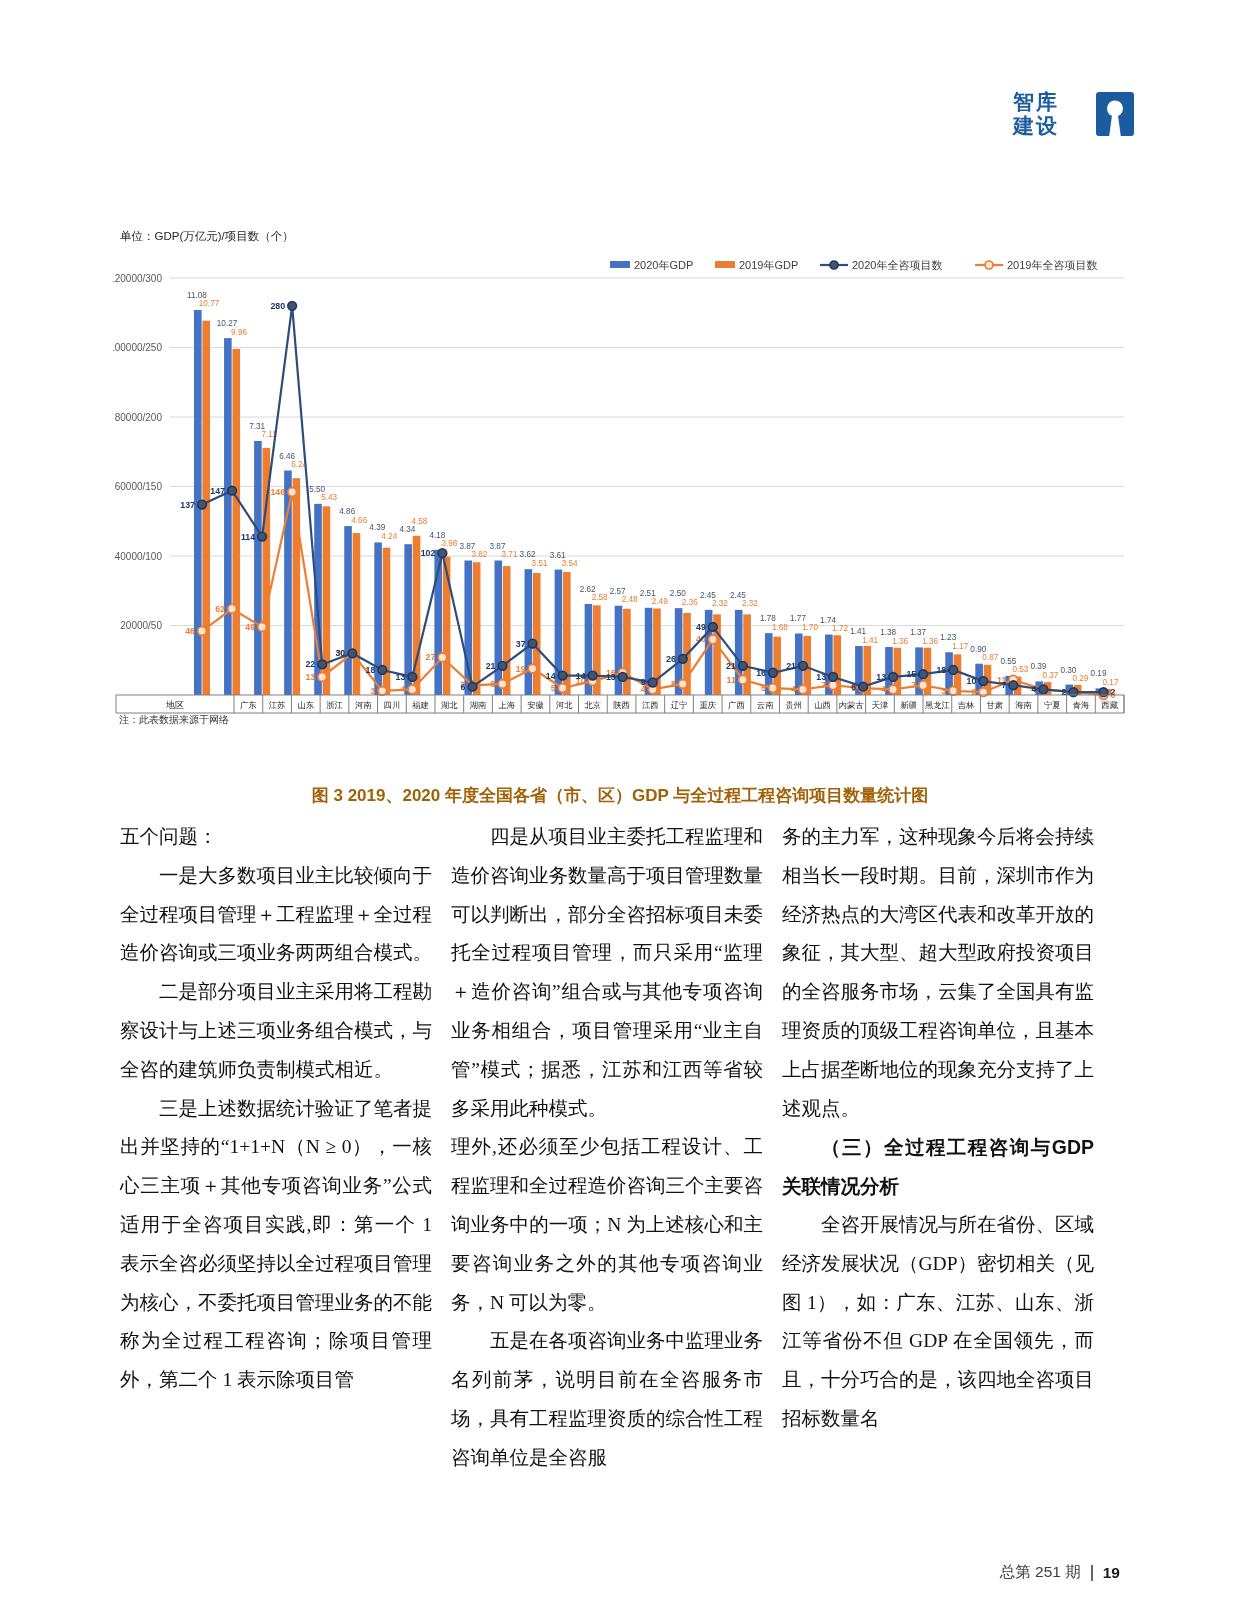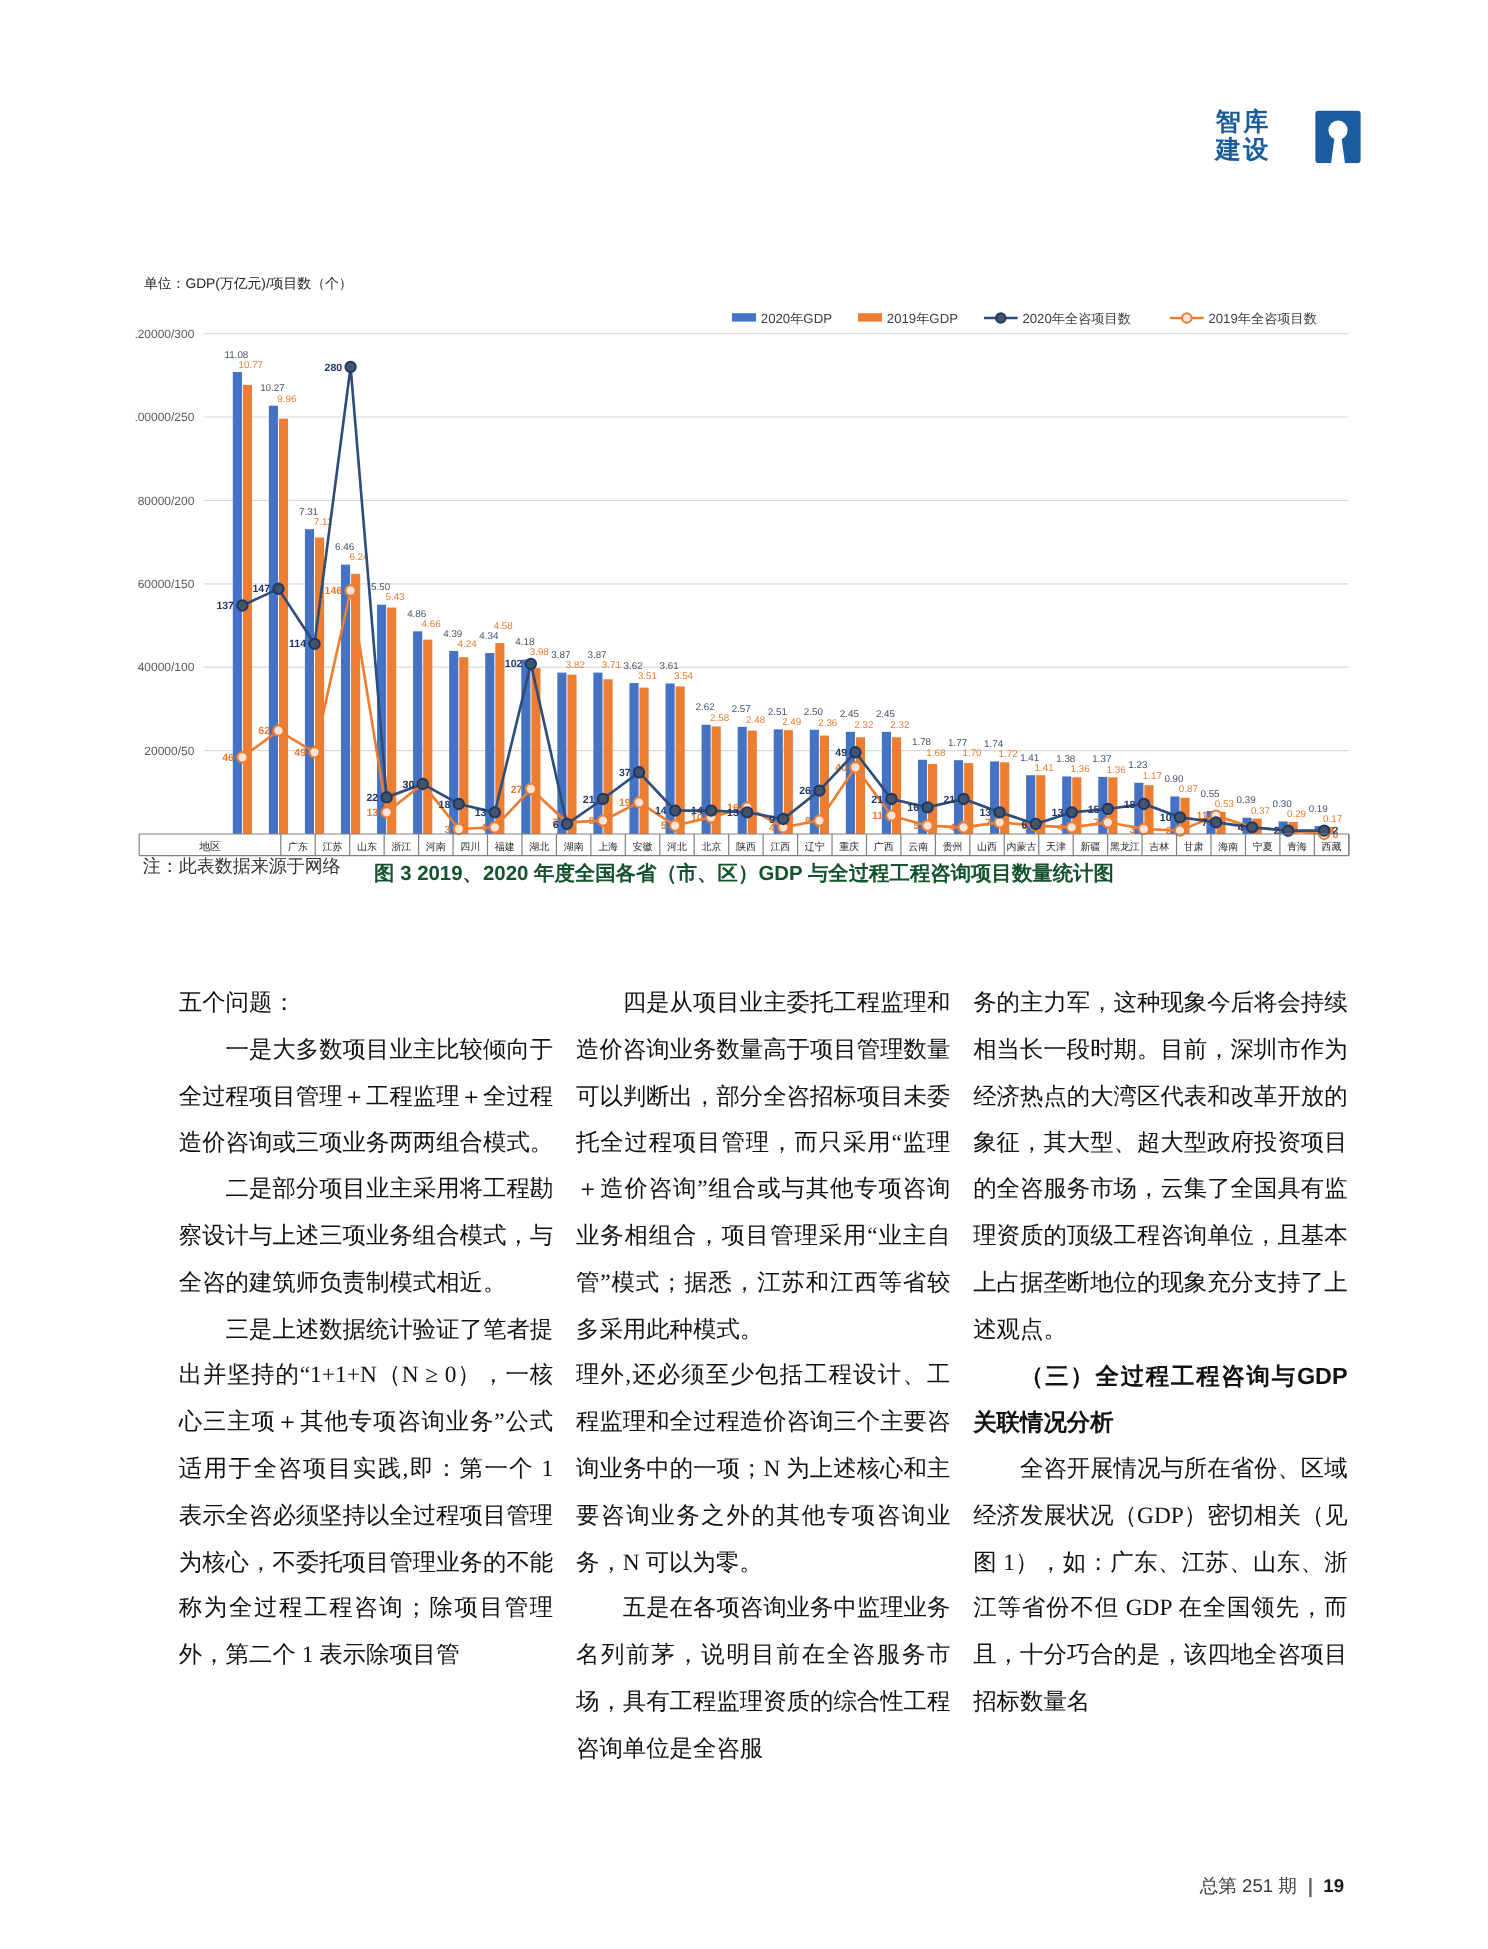--- a/index.html
+++ b/index.html
@@ -7,27 +7,27 @@
     width:1240px;height:1624px;position:relative;background:#ffffff;
     font-family:"Liberation Sans","DejaVu Sans",sans-serif;overflow:hidden;
   }
   
   .logo{position:absolute;left:1013px;top:90px;display:flex;align-items:center;gap:28px;}
   .logo-text{color:#1B5C9E;font-weight:700;font-size:21px;line-height:24px;letter-spacing:2px;text-align:left;}
   .logo-mark{width:38px;height:44px;margin-left:9px;}
   
   .unit-label{position:absolute;left:120px;top:229px;font-size:11.5px;color:#262626;}
   .chart-wrap{position:absolute;left:113px;top:250px;width:1014px;height:470px;}
-  .chart-note{position:absolute;left:119px;top:713px;font-size:15px;color:#333;}
-  .chart-caption{position:absolute;left:0;right:0;top:716px;text-align:center;font-size:17px;font-weight:700;color:#14532d;}
+  .chart-note{position:absolute;left:119px;top:713px;font-size:10px;color:#333;}
+  .chart-caption{position:absolute;left:0;right:0;top:784px;text-align:center;font-size:17px;font-weight:700;color:#a16207;}
   
   .col{
     position:absolute;top:818px;width:312px;
     font-family:"Liberation Serif","DejaVu Serif",serif;
-    font-size:19.5px;line-height:38.8px;text-align:justify;color:#111;margin-left:29px;
+    font-size:19.5px;line-height:38.8px;text-align:justify;color:#111;
   }
   .col-1{left:120px;} .col-2{left:451px;} .col-3{left:782px;}
   .blk{margin:0;}
   .blk.indent{text-indent:2em;}
   .blk.plain{text-indent:0;}
   .blk.heading{text-indent:2em;font-weight:700;font-family:"Liberation Sans","DejaVu Sans",sans-serif;}
   
   .footer{position:absolute;right:120px;top:1562px;font-size:15.5px;color:#3d3d3d;display:flex;align-items:center;}
   .footer .sep{display:inline-block;width:2px;height:16px;background:#666;margin:0 10px;}
   .footer .pg{font-weight:700;color:#1a1a1a;}

